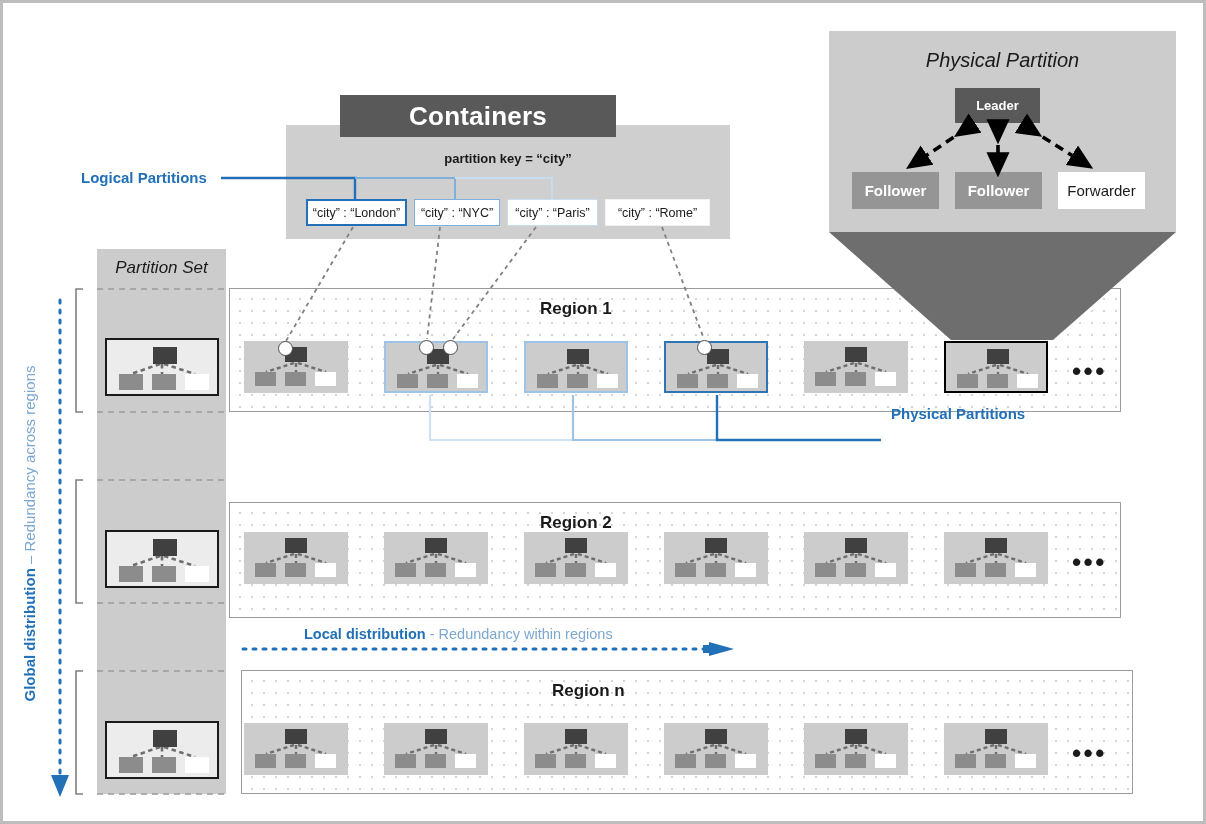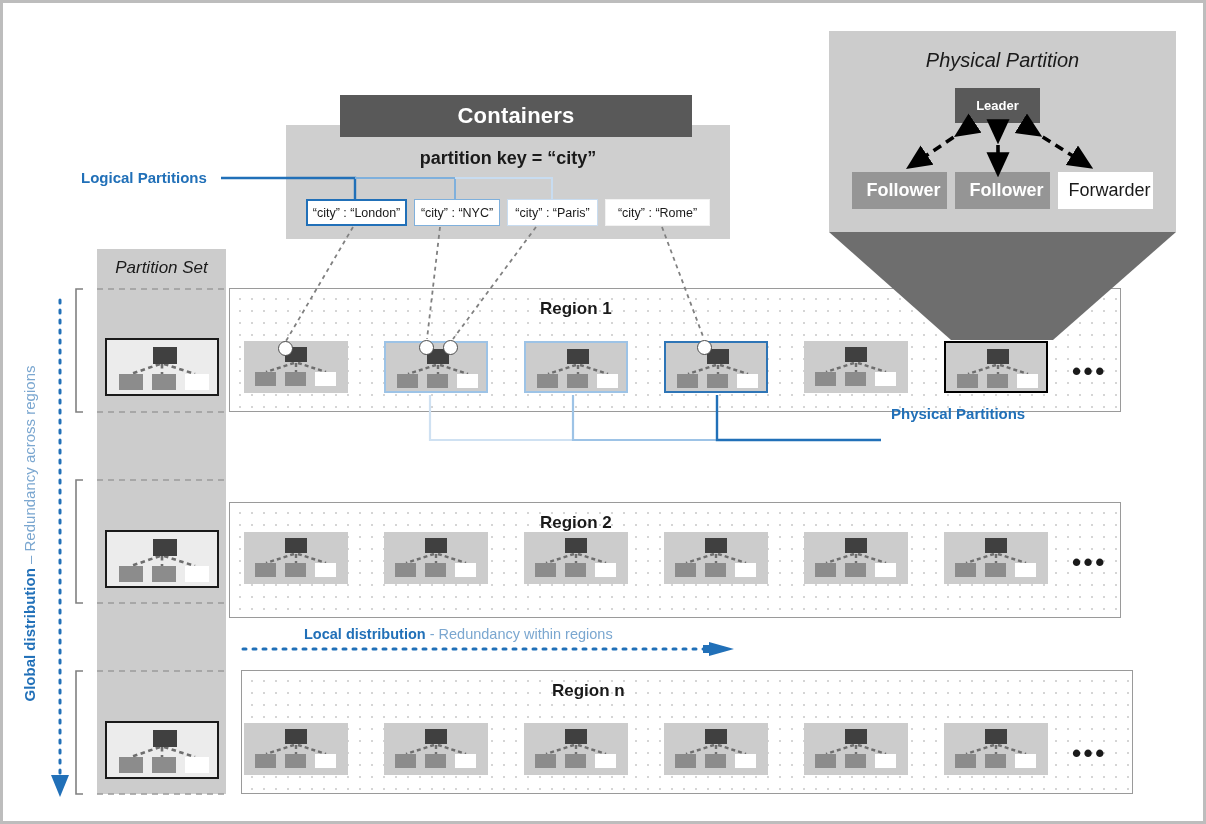--- a/index.html
+++ b/index.html
@@ -17,31 +17,31 @@
     background:#fff;
   }
   .abs{position:absolute;}
 
   
   #containers-panel{
     left:283px;top:122px;width:444px;height:114px;
     background:#cfcfcf;
   }
   #containers-header{
-    left:337px;top:92px;width:352px;height:42px;
+    left:337px;top:92px;width:276px;height:42px;
     background:#595959;
     color:#fff;
-    font-size:22px;font-weight:bold;
+    font-size:26px;font-weight:bold;
     display:flex;align-items:center;justify-content:center;
     letter-spacing:.2px;
   }
   #partition-key{
     left:283px;top:143px;width:444px;height:24px;
     display:flex;align-items:center;justify-content:center;
-    font-size:18px;font-weight:bold;color:#1a1a1a;
+    font-size:13px;font-weight:bold;color:#1a1a1a;
   }
   .city-box{
     top:196px;height:27px;
     background:#fff;
     display:flex;align-items:center;justify-content:center;
     font-size:12.5px;color:#1a1a1a;
     box-sizing:border-box;
   }
   #city-0{left:303px;width:101px;border:2.5px solid #2170b8;}
   #city-1{left:411px;width:86px;border:1.8px solid #7fb0dc;}
@@ -67,22 +67,21 @@
   }
   #pp-leader{
     left:952px;top:85px;width:85px;height:35px;
     background:#595959;color:#fff;
     display:flex;align-items:center;justify-content:center;
     font-size:13px;font-weight:bold;
   }
   .pp-node{
     top:169px;height:37px;
     display:flex;align-items:center;justify-content:center;
-    font-size:18px;
-    padding-left:8px;
+    font-size:15px;
   }
   #pp-follower-0{left:849px;width:87px;background:#959595;color:#fff;font-weight:bold;}
   #pp-follower-1{left:952px;width:87px;background:#959595;color:#fff;font-weight:bold;}
   #pp-forwarder{left:1055px;width:87px;background:#ffffff;color:#1a1a1a;}
 
   
   .region{
     left:226px;width:892px;
     background:#fff;
     border:1px solid #9a9a9a;

